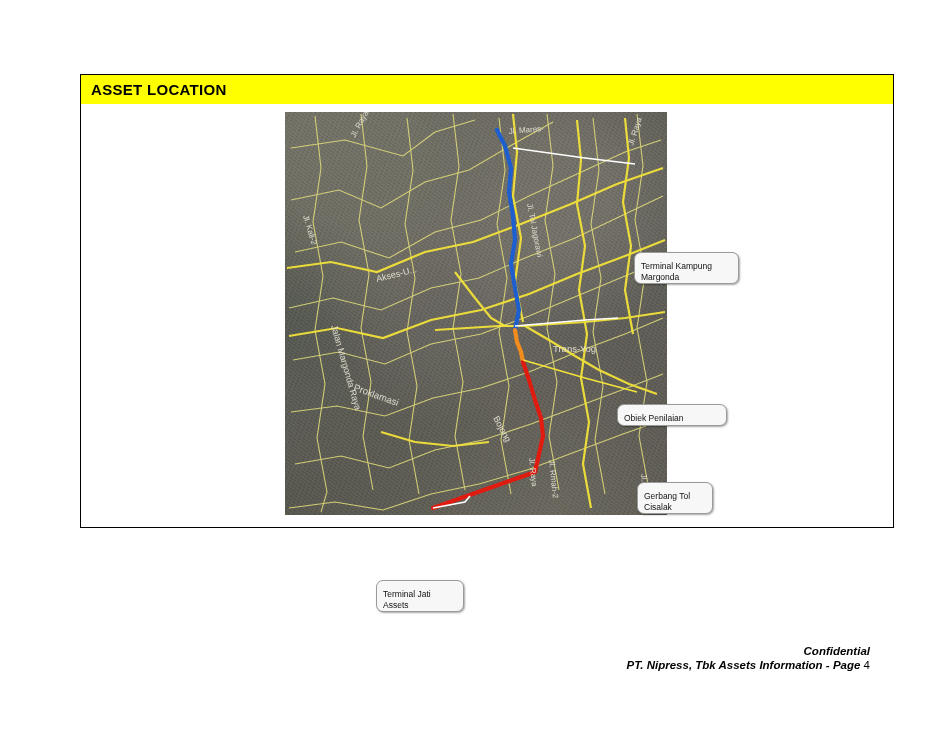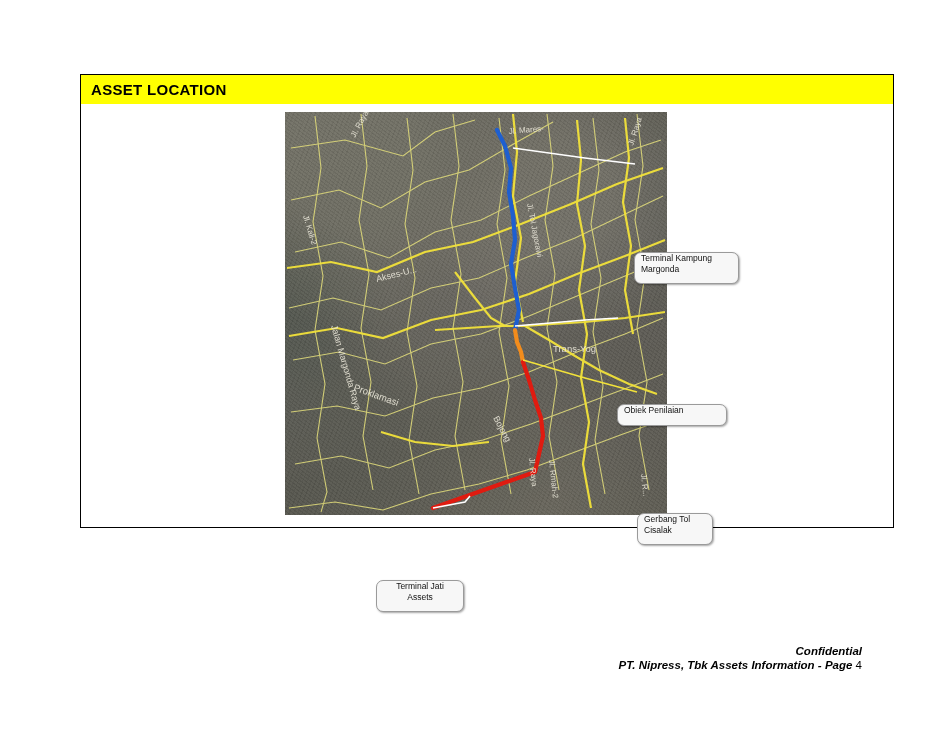--- a/index.html
+++ b/index.html
@@ -104,35 +104,35 @@
   
   .callout {
     position: absolute;
     background: #f7f7f7;
     border: 1px solid #9a9a9a;
     border-radius: 7px;
     box-shadow: 1px 1px 2px rgba(0,0,0,0.35);
     font-size: 8.5px;
     color: #111111;
     line-height: 1.25;
-    padding: 0 6px;
+    padding: 8px 6px;
     box-sizing: border-box;
     font-family: "Liberation Sans", sans-serif;
   }
   .callout span { display: block; }
 
   #callout-rambutan { left: 553px; top: 148px; width: 105px; height: 32px; }
   #callout-objek    { left: 536px; top: 300px; width: 110px;  height: 22px; }
-  #callout-gerbang  { left: 556px; top: 378px; width: 76px;  height: 32px; margin-top: 31px; }
-  #callout-jatijajar { left: 295px; top: 476px; width: 88px; height: 32px; text-align: center; }
+  #callout-gerbang  { left: 556px; top: 378px; width: 76px;  height: 32px; }
+  #callout-jatijajar { left: 295px; top: 476px; width: 88px; height: 32px; }
 
   
   .footer {
     position: absolute;
-    right: 88px;
+    right: 80px;
     top: 645px;
     text-align: right;
     font-size: 11.5px;
     font-family: "Liberation Sans", sans-serif;
     color: #000000;
   }
   .footer .conf {
     font-style: italic;
     font-weight: bold;
     margin-bottom: 2px;

